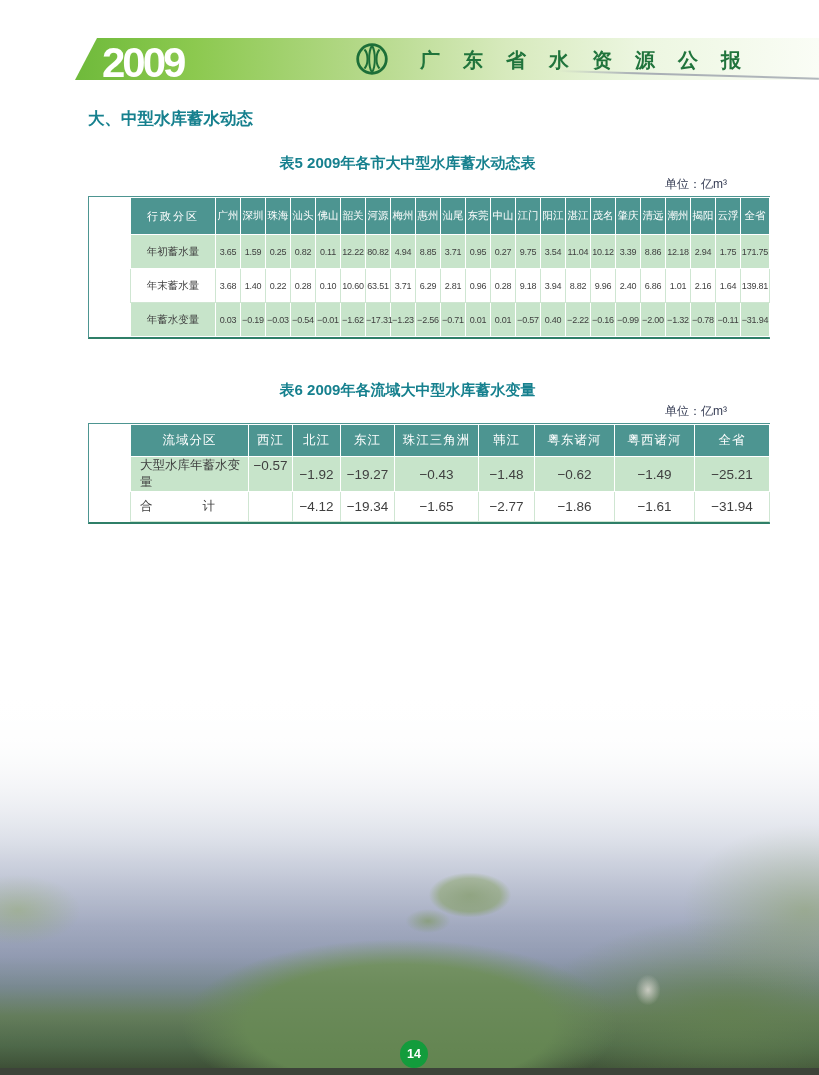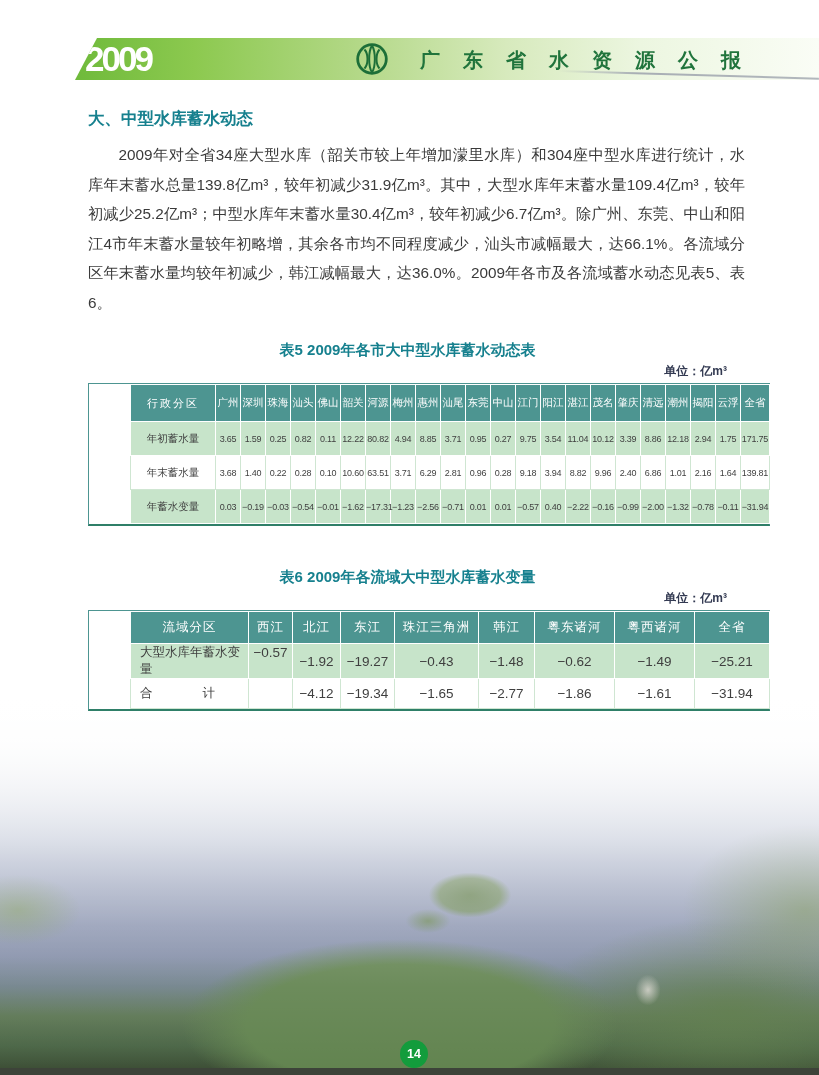--- a/index.html
+++ b/index.html
@@ -4,39 +4,39 @@
 <style>
   html,body{margin:0;padding:0;background:#fff;}
   body{width:819px;height:1075px;position:relative;overflow:hidden;
        font-family:"Liberation Sans","DejaVu Sans",sans-serif;}
   .page{position:relative;width:819px;height:1075px;background:#fff;overflow:hidden;}
 
   
   .banner{position:absolute;top:38px;left:75px;width:744px;height:42px;
     background:linear-gradient(90deg,#6fba3b 0%,#8cc94f 16%,#b3d887 38%,#d7eabd 58%,#ecf6e0 76%,#fafdf6 100%);
     clip-path:polygon(22px 0,100% 0,100% 100%,0 100%);}
-  .banner-year{position:absolute;left:10px;top:1px;font-size:35px;font-weight:bold;
+  .banner-year{position:absolute;left:27px;top:1px;font-size:42px;font-weight:bold;
     color:#ffffff;letter-spacing:-3px;}
   .banner-logo{position:absolute;left:280px;top:4px;width:34px;height:34px;display:block;}
   .banner-title{position:absolute;left:345px;top:9px;font-size:20px;font-weight:bold;
     color:#20743c;letter-spacing:23px;white-space:nowrap;}
   .banner-underline{position:absolute;top:70px;left:558px;width:261px;height:2px;
     background:linear-gradient(90deg,rgba(160,165,170,0),#a8aeb4 30%,#b2b8bd);
     transform:rotate(1.7deg);transform-origin:left center;}
 
   
   main{position:absolute;top:80px;left:0;width:756px;padding-top:28px;z-index:2;}
   .section-heading{margin:0 0 0 88px;font-size:16.5px;font-weight:bold;color:#16808e;}
   .body-par{margin:10px 74px 0 88px;width:657px;font-size:15.3px;line-height:29.5px;
     color:#3a3a3a;text-align:justify;text-indent:2em;}
 
   .tbl-title{margin:24px 0 0 88px;width:639px;text-align:center;
     color:#16808e;font-weight:bold;font-size:15px;}
   .tbl-unit{margin:3px 0 3px 88px;width:639px;text-align:right;
-    font-size:12px;font-weight:bold;color:#333a52;}
+    font-size:12px;font-weight:normal;color:#333a52;}
   .tbl-title.second{margin-top:42px;}
 
   .tbl-wrap{margin-left:88px;width:639px;border:1px solid #4d9591;border-bottom:2px solid #2f7f68;padding-left:41px;}
   table.datatable{border-collapse:collapse;table-layout:fixed;width:639px;background:#fff;}
   .datatable th,.datatable td{padding:0;text-align:center;font-weight:normal;
     border:1px solid #fff;color:#3f3f3f;overflow:visible;}
   .datatable thead th{background:#4d9591;color:#fff;}
   .datatable tbody tr:nth-child(odd){background:#c7e4ca;}
   .datatable tbody tr:nth-child(even){background:#fff;}
   .datatable tbody tr:nth-child(even) th,
@@ -85,21 +85,20 @@
           <path d="M24.5 7.5 C20.5 12 20.5 22 24.5 26.5" fill="none" stroke="#1d6f38" stroke-width="2"></path>
         </svg>
       </span>
       <span class="banner-title">广东省水资源公报</span>
     </div>
     <div class="banner-underline"></div>
   </header>
 
   <main>
     <h2 class="section-heading">大、中型水库蓄水动态</h2>
-    <p class="body-par">2009年对全省34座大型水库（韶关市较上年增加濛里水库）和304座中型水库进行统计，水库年末蓄水总量139.8亿m³，较年初减少31.9亿m³。其中，大型水库年末蓄水量109.4亿m³，较年初减少25.2亿m³；中型水库年末蓄水量30.4亿m³，较年初减少6.7亿m³。除广州、东莞、中山和阳江4市年末蓄水量较年初略增，其余各市均不同程度减少，汕头市减幅最大，达66.1%。各流域分区年末蓄水量均较年初减少，韩江减幅最大，达36.0%。2009年各市及各流域蓄水动态见表5、表6。</p>
 
     <div class="tbl-title">表5  2009年各市大中型水库蓄水动态表</div>
     <div class="tbl-unit">单位：亿m³</div>
     <div class="tbl-wrap">
       <table class="datatable" id="table5">
           <colgroup>
             <col style="width: 85px;">
             <col style="width: 25px;">
             <col style="width: 25px;">
             <col style="width: 25px;">

